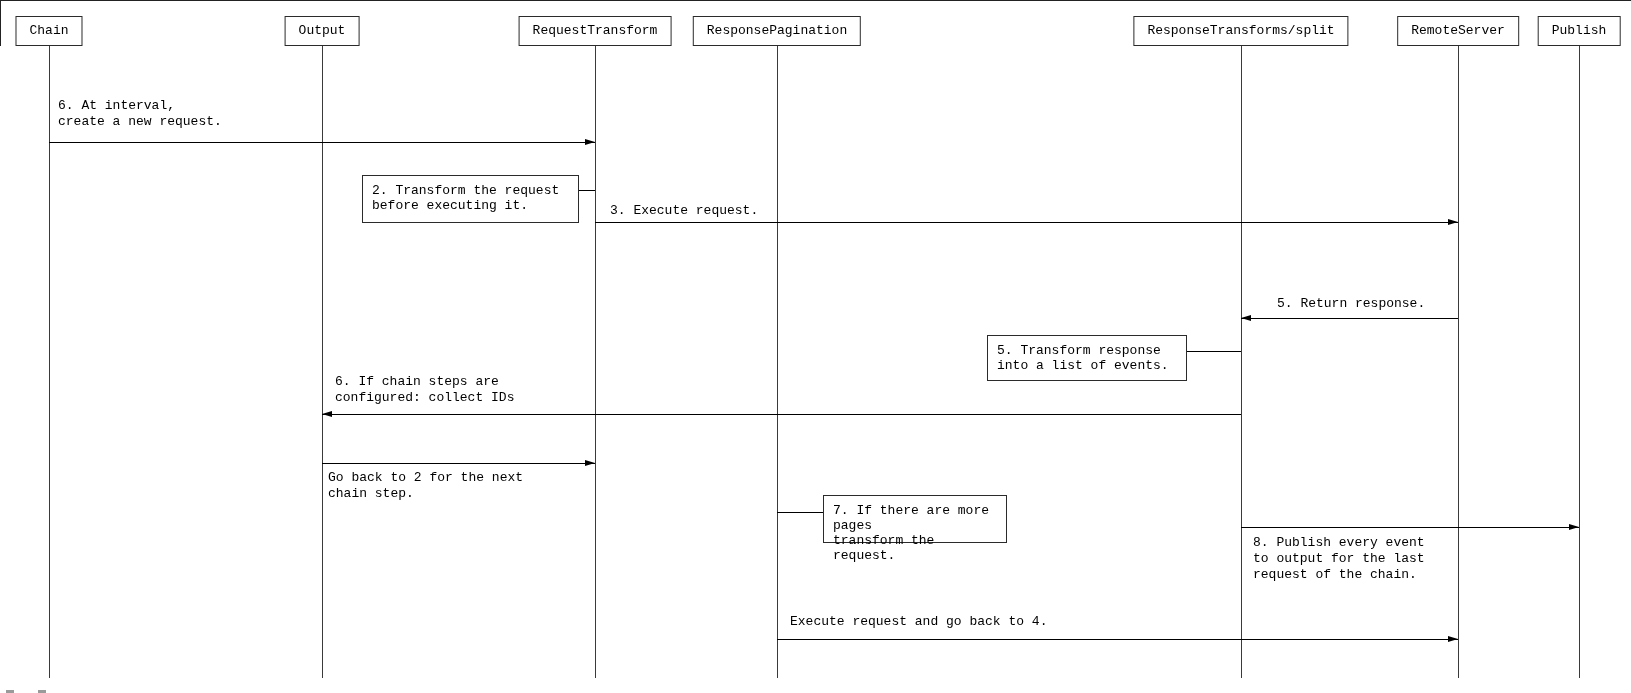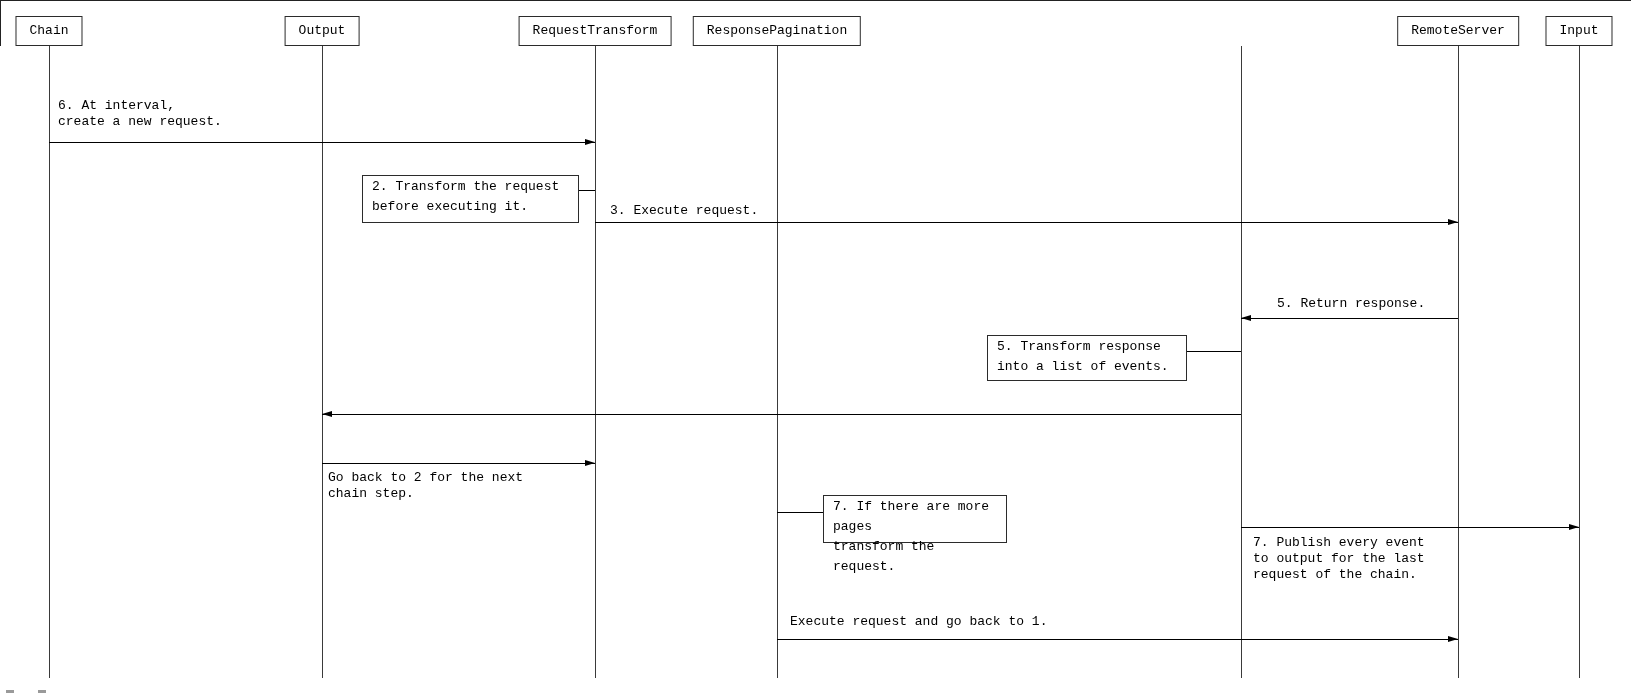--- a/index.html
+++ b/index.html
@@ -12,39 +12,40 @@
   .arrow{position:absolute;height:0;border-top:1px solid #000;z-index:2;}
   .arrow.right::after{content:"";position:absolute;right:0;top:-4px;width:0;height:0;
         border-style:solid;border-width:3.5px 0 3.5px 10px;
         border-color:transparent transparent transparent #000;}
   .arrow.left::before{content:"";position:absolute;left:0;top:-4px;width:0;height:0;
         border-style:solid;border-width:3.5px 10px 3.5px 0;
         border-color:transparent #000 transparent transparent;}
   .connector{position:absolute;height:0;border-top:1px solid #000;z-index:2;}
   .msglabel{position:absolute;white-space:pre-line;line-height:16px;z-index:3;}
   .notebox{position:absolute;border:1px solid #2b2b2b;background:#fff;z-index:3;
-        padding:1px 9px;line-height:20px;white-space:pre-line;box-sizing:border-box;}
+        padding:7px 9px;line-height:15px;white-space:pre-line;box-sizing:border-box;}
   .edge-top{position:absolute;left:0;top:0;width:1631px;height:1px;background:#222;}
   .edge-left{position:absolute;left:0;top:0;width:1px;height:46px;background:#222;}
   .artifact{position:absolute;height:3px;background:#9a9a9a;z-index:1;}
 </style>
 </head>
 <body>
 
 <div class="diagram">
 
   <div class="edge-top"></div>
   <div class="edge-left"></div>
 
   <div class="pbox" style="left:49px">Chain</div>
   <div class="pbox" style="left:322px">Output</div>
   <div class="pbox" style="left:777px">ResponsePagination</div>
   <div class="pbox" style="left:595px">RequestTransform</div>
+  <div class="pbox" style="left:1241px">ResponseTransforms/split</div>
   <div class="pbox" style="left:1458px">RemoteServer</div>
-  <div class="pbox" style="left:1579px">Input</div>
+  <div class="pbox" style="left:1579px">Publish</div>
 
   <div class="lifeline" style="left:49px"></div>
   <div class="lifeline" style="left:322px"></div>
   <div class="lifeline" style="left:595px"></div>
   <div class="lifeline" style="left:777px"></div>
   <div class="lifeline" style="left:1241px"></div>
   <div class="lifeline" style="left:1458px"></div>
   <div class="lifeline" style="left:1579px"></div>
 
   <div class="msglabel" style="left:58px;top:98px">6. At interval,
@@ -58,34 +59,36 @@
   <div class="msglabel" style="left:610px;top:203px">3. Execute request.</div>
   <div class="arrow right" style="left:595px;top:222px;width:863px"></div>
 
   <div class="msglabel" style="left:1277px;top:296px">5. Return response.</div>
   <div class="arrow left" style="left:1241px;top:318px;width:217px"></div>
 
   <div class="notebox" style="left:987px;top:335px;width:200px;height:46px">5. Transform response
 into a list of events.</div>
   <div class="connector" style="left:1187px;top:351px;width:54px"></div>
 
+  <div class="msglabel" style="left:335px;top:374px">6. If chain steps are
+configured: collect IDs</div>
   <div class="arrow left" style="left:322px;top:414px;width:919px"></div>
 
   <div class="arrow right" style="left:322px;top:463px;width:273px"></div>
   <div class="msglabel" style="left:328px;top:470px">Go back to 2 for the next
 chain step.</div>
 
   <div class="connector" style="left:777px;top:512px;width:46px"></div>
   <div class="notebox" style="left:823px;top:495px;width:184px;height:48px">7. If there are more pages
 transform the request.</div>
 
   <div class="arrow right" style="left:1241px;top:527px;width:338px"></div>
-  <div class="msglabel" style="left:1253px;top:535px">7. Publish every event
+  <div class="msglabel" style="left:1253px;top:535px">8. Publish every event
 to output for the last
 request of the chain.</div>
 
-  <div class="msglabel" style="left:790px;top:614px">Execute request and go back to 1.</div>
+  <div class="msglabel" style="left:790px;top:614px">Execute request and go back to 4.</div>
   <div class="arrow right" style="left:777px;top:639px;width:681px"></div>
 
   <div class="artifact" style="left:6px;top:690px;width:8px"></div>
   <div class="artifact" style="left:38px;top:690px;width:8px"></div>
 
 </div>
 
 </body></html>

